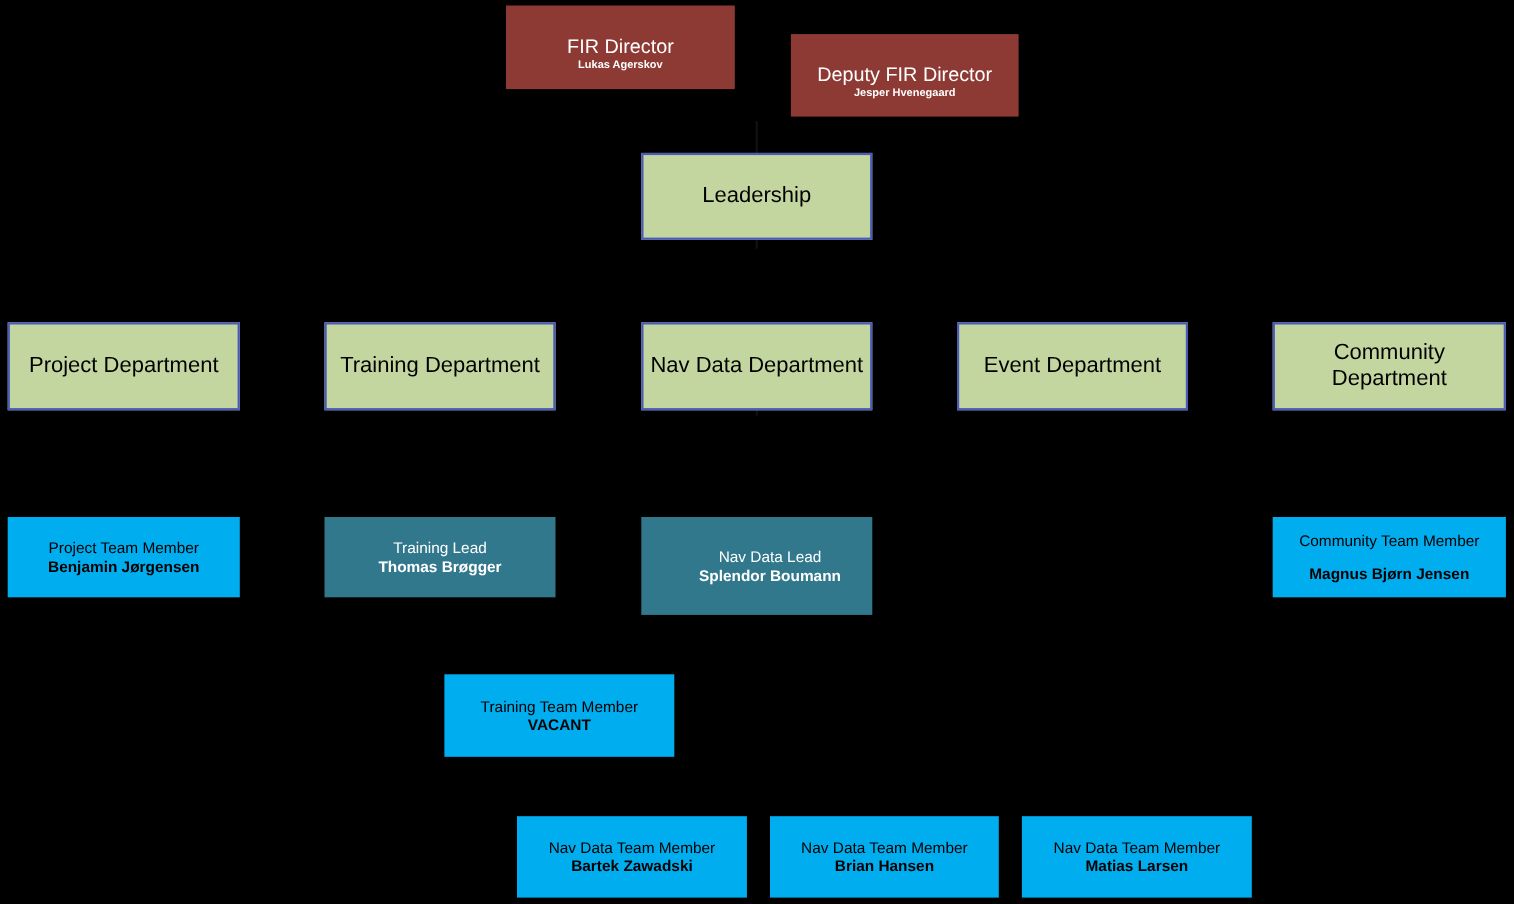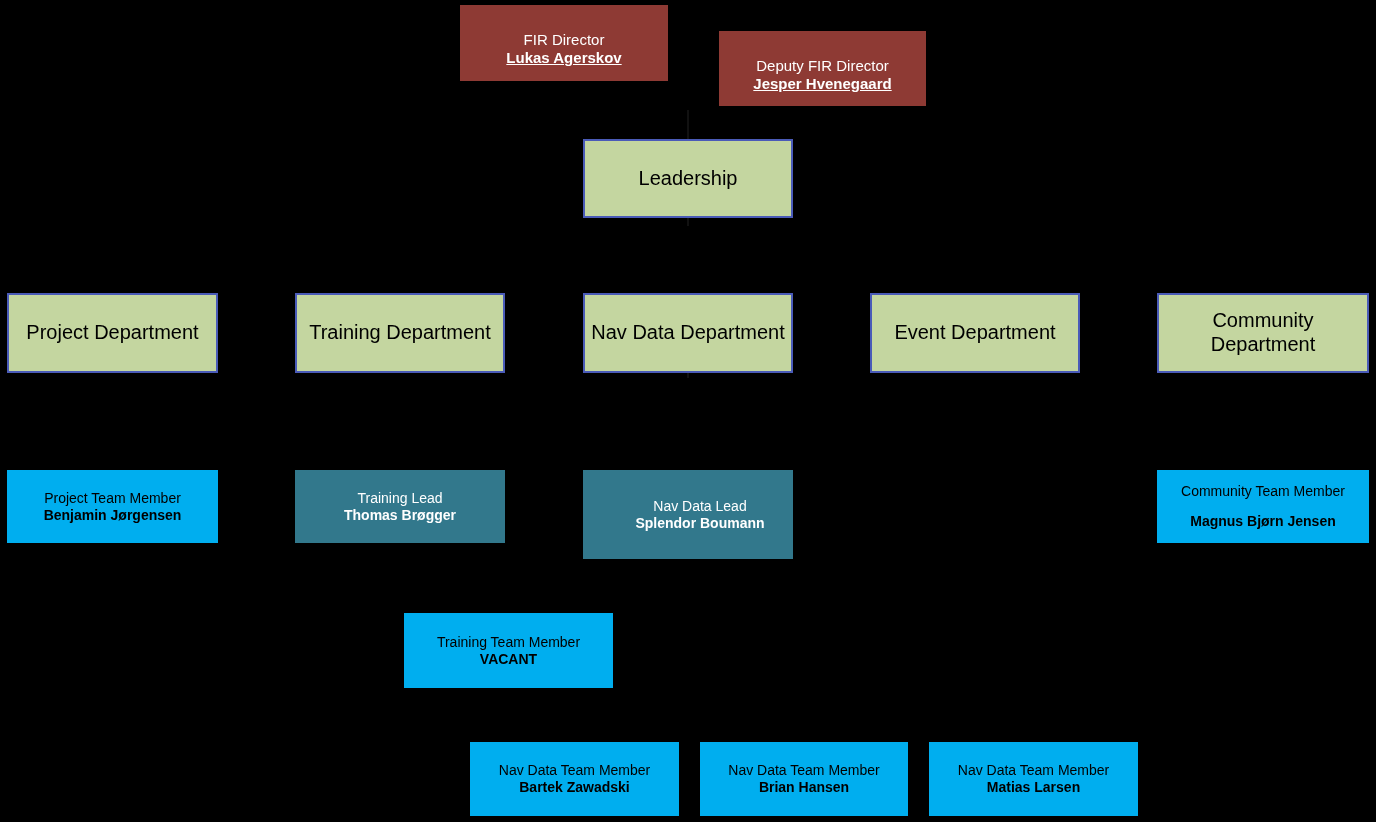--- a/index.html
+++ b/index.html
@@ -37,22 +37,22 @@
     font-weight: bold;
   }
 
   
   .node.director {
     background: #8e3a34;
     color: #ffffff;
     border: 0;
     font-size: 15px;
   }
-  .node.director .role { font-size: 15px; margin-top: 12px; }
-  .node.director .person { font-size: 15px; text-decoration: underline; }
+  .node.director .role { font-size: 18px; margin-top: 12px; }
+  .node.director .person { font-size: 10px; }
 
   
   .node.group {
     background: #c4d6a0;
     color: #000000;
     border: 2px solid #4a5bb8;
     font-size: 15px;
     font-weight: bold;
   }
   .node.group .role {

